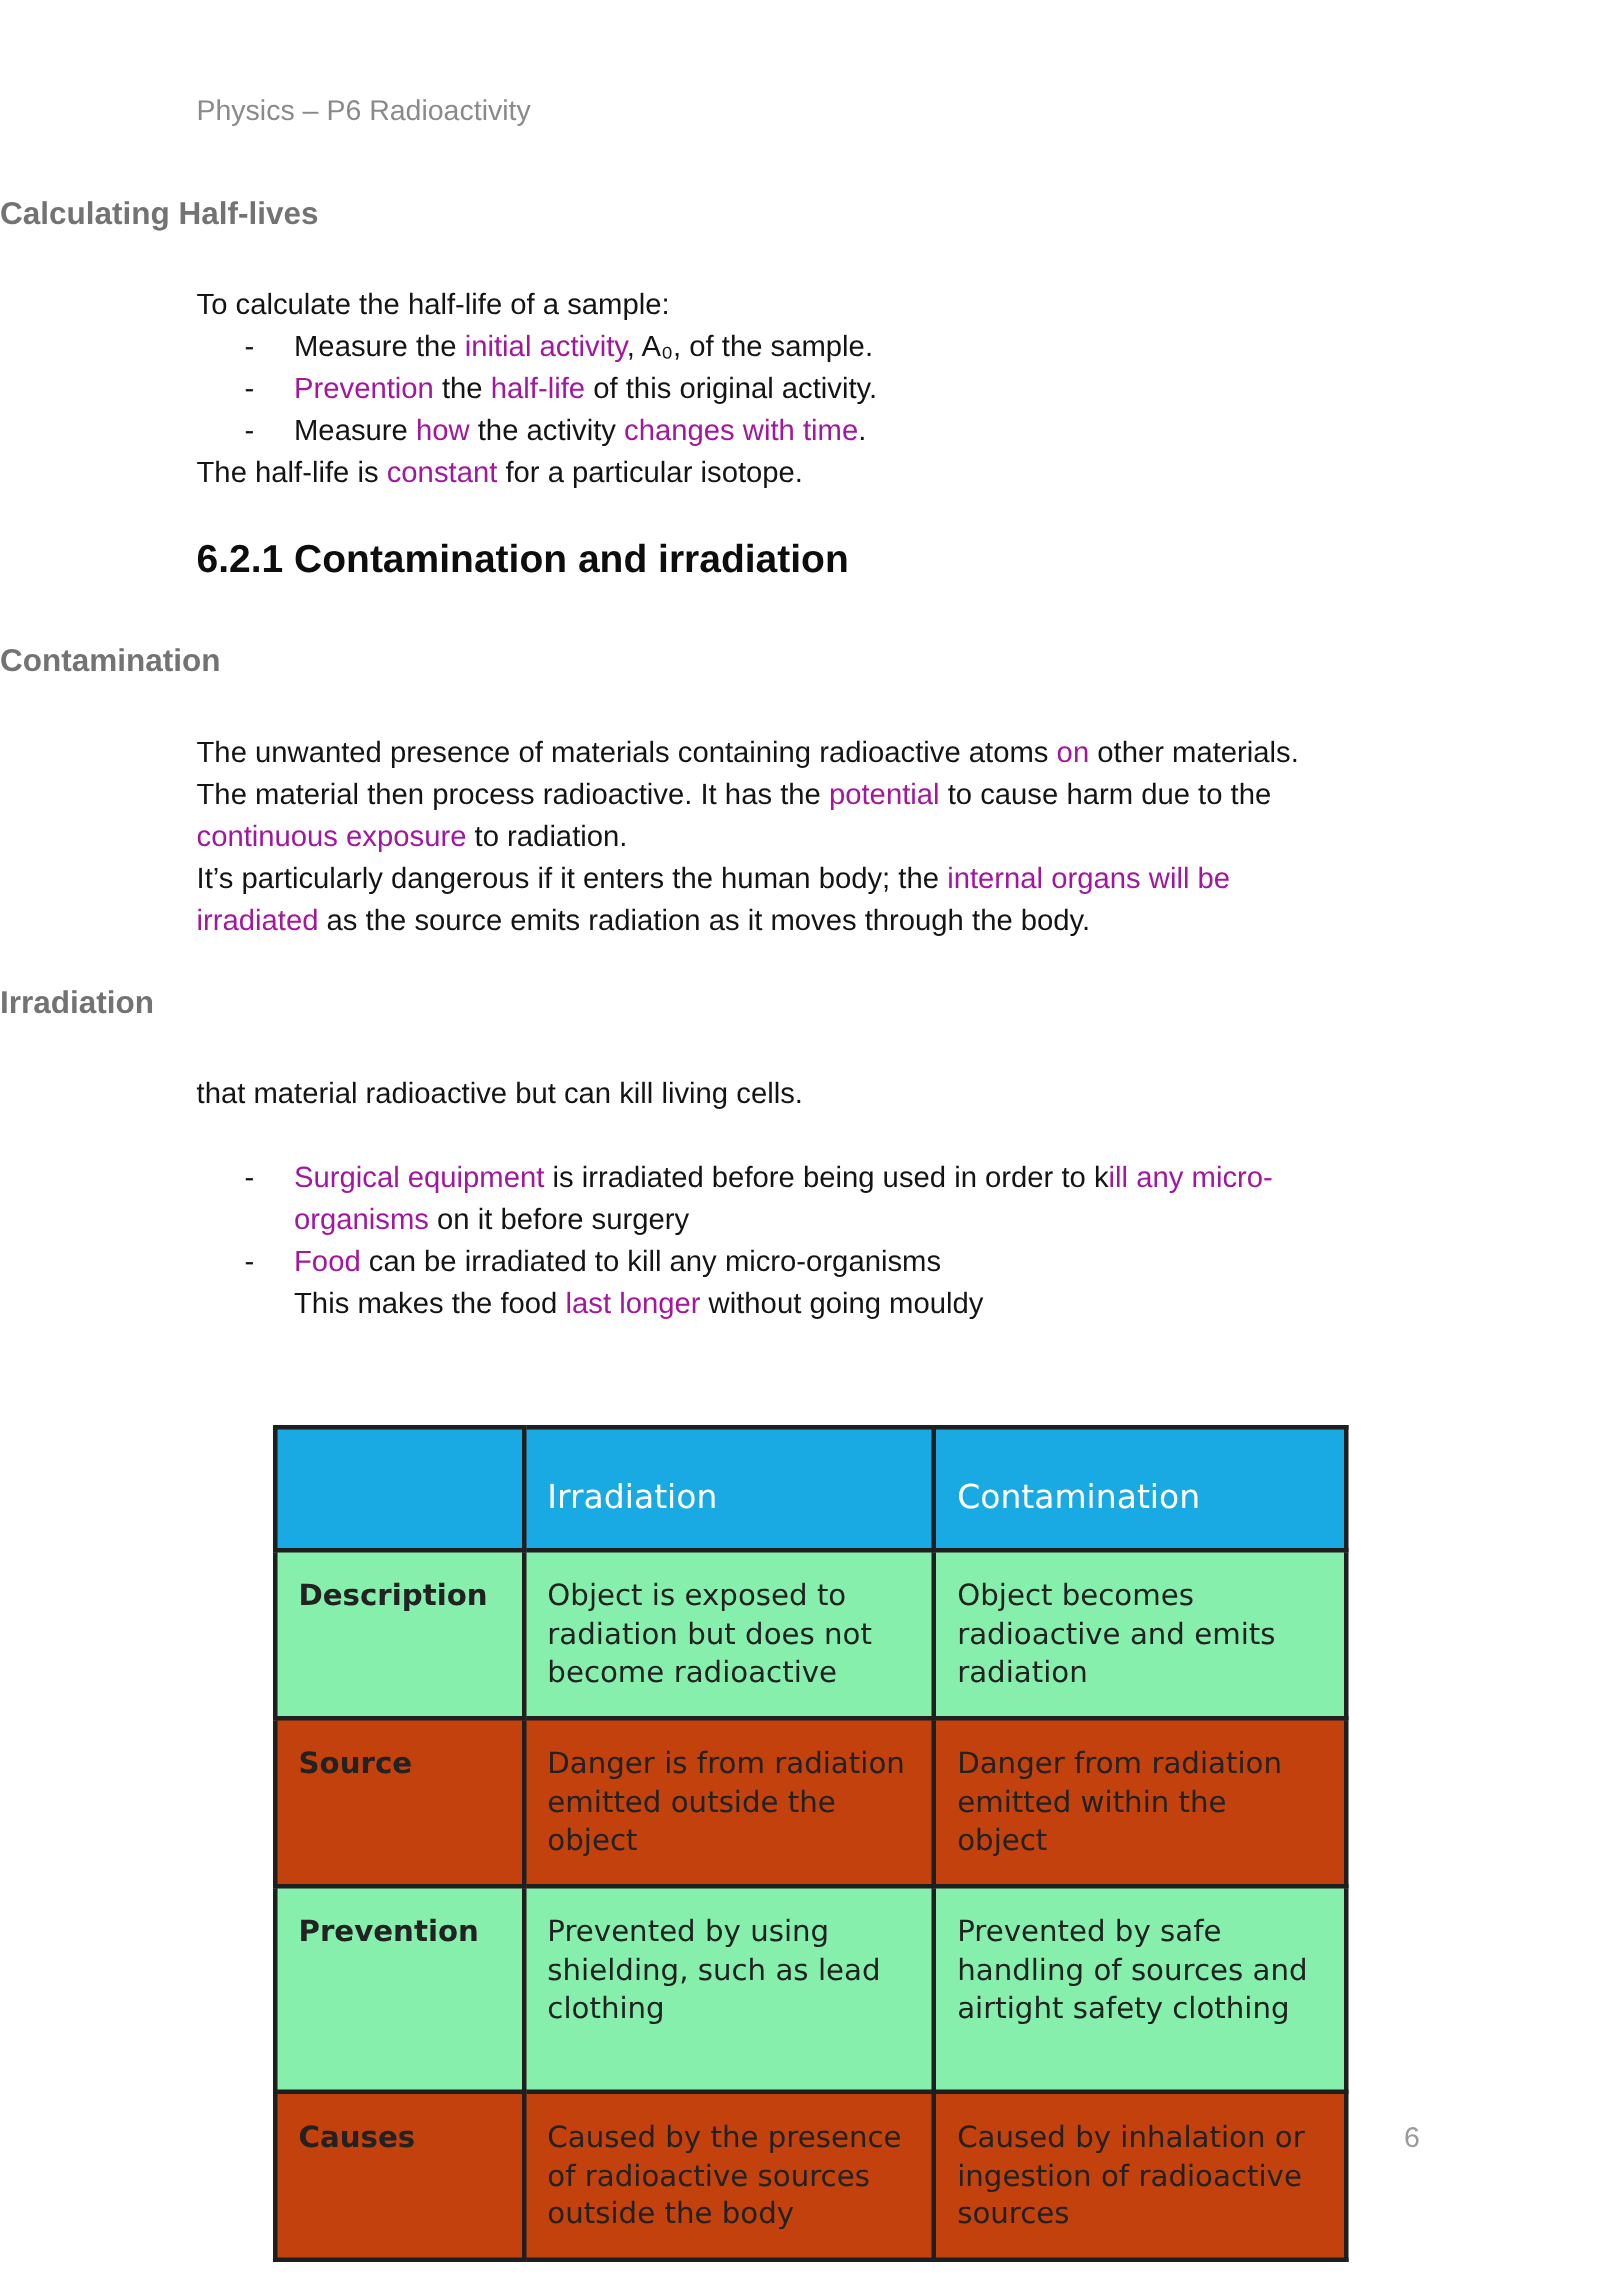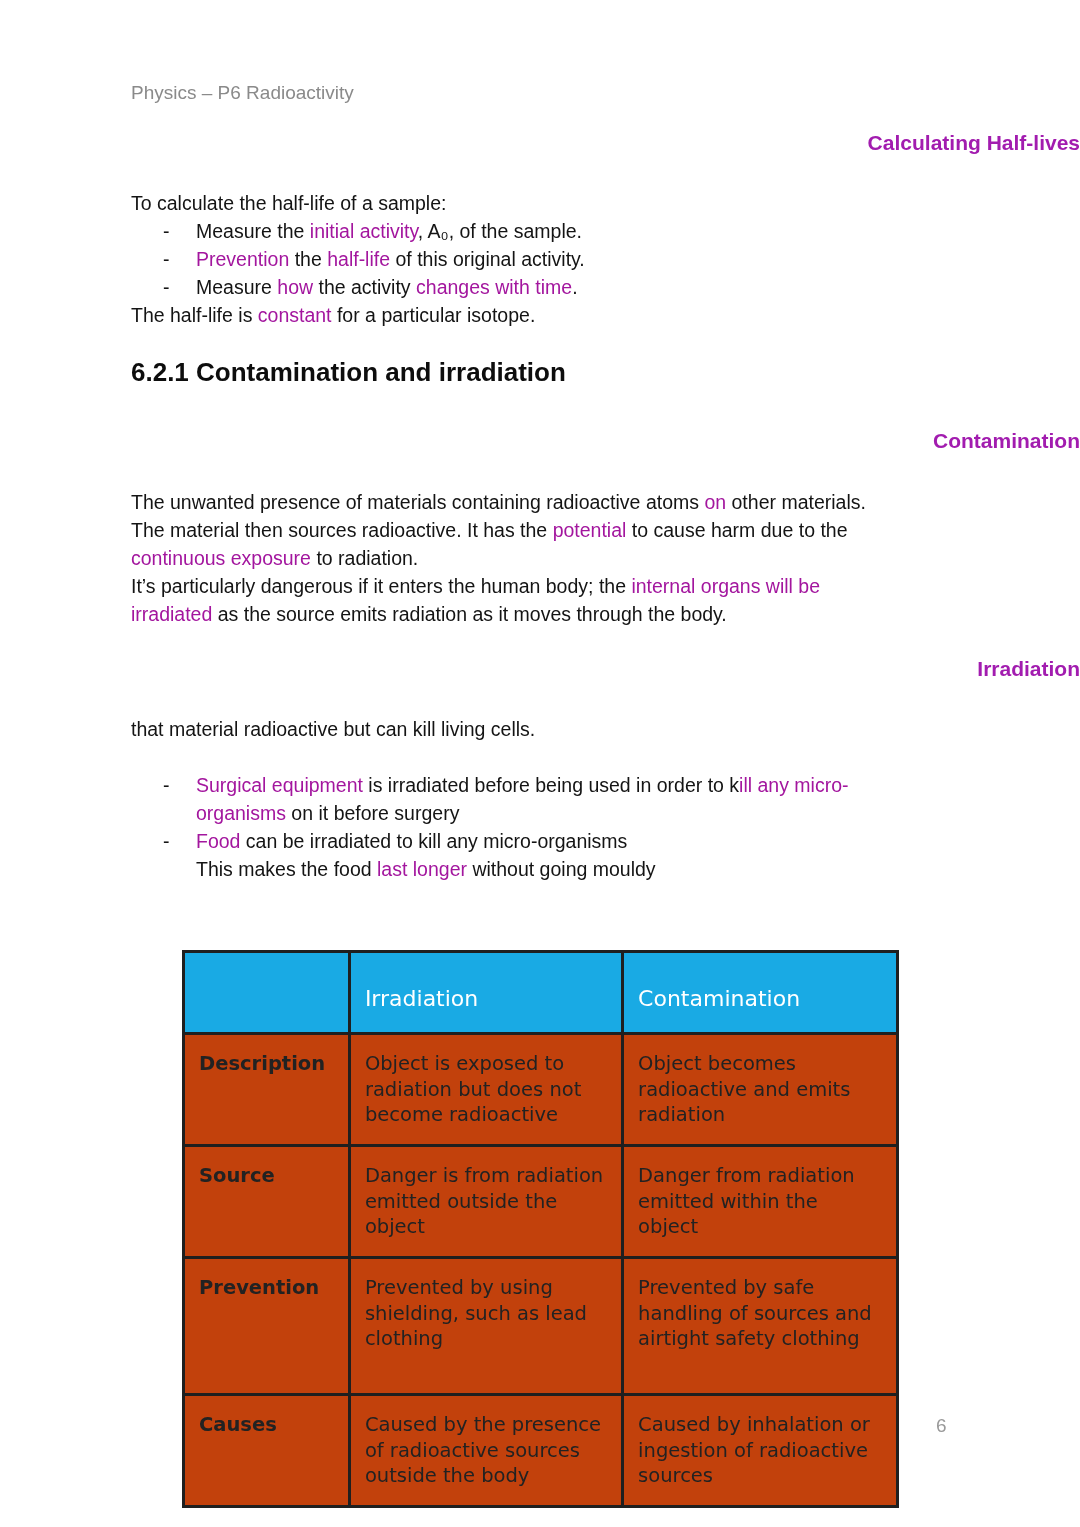--- a/index.html
+++ b/index.html
@@ -1,36 +1,36 @@
 <!DOCTYPE html>
 <html><head>
   <meta charset="utf-8">
   <style>
     html, body { margin: 0; padding: 0; background: #ffffff; }
     body { width: 1080px; height: 1527px; position: relative; overflow: hidden;
       font-family: "Liberation Sans", "DejaVu Sans", sans-serif; color: #111111; }
     .pos { position: absolute; }
-    .header { left: 131px; top: 64px; font-size: 19px; color: #8a8a8a; margin-top: 18px; }
-    .h-center { left: 0; width: 1080px; text-align: right; font-weight: bold; font-size: 21px; color: #a21caf; }
+    .header { left: 131px; top: 64px; font-size: 19px; color: #8a8a8a; }
+    .h-center { left: 0; width: 1080px; text-align: left; font-weight: bold; font-size: 21px; color: #737373; }
     .body-text { left: 131px; font-size: 19.5px; line-height: 28px; color: #141414; width: 820px; }
     .hl { color: #a3169e; }
     .h2 { left: 131px; top: 357px; font-weight: bold; font-size: 26px; color: #0d0d0d; }
     .bullet { position: relative; padding-left: 65px; }
     .bullet .dash { position: absolute; left: 32px; top: 0; }
     .page-num { left: 936px; top: 1415px; font-size: 19px; color: #9a9a9a; }
 
     table.cmp { position: absolute; left: 182px; top: 950px; width: 717px; border-collapse: collapse;
       font-family: "DejaVu Sans", sans-serif; font-size: 19.5px; line-height: 25.5px; color: #222; }
     table.cmp td, table.cmp th { border: 3px solid #1f1f1f; vertical-align: top; text-align: left; padding: 0 14px; }
     table.cmp th { background: #19aae4; color: #ffffff; font-weight: normal; font-size: 22px; height: 82px; vertical-align: middle; padding-top: 12px; box-sizing: border-box; }
     table.cmp td.label { font-weight: bold; width: 137px; }
     table.cmp col.c0 { width: 166px; }
     table.cmp col.c1 { width: 275px; }
     table.cmp col.c2 { width: 276px; }
-    tr.r-white td { background: #c2410c; }
+    tr.r-white td { background: #86efac; }
     tr.r-grey td { background: #c2410c; }
     tr.r1 td { height: 112px; padding-top: 16px; box-sizing: border-box; }
     tr.r2 td { height: 112px; padding-top: 16px; box-sizing: border-box; }
     tr.r3 td { height: 137px; padding-top: 16px; box-sizing: border-box; }
     tr.r4 td { height: 112px; padding-top: 16px; box-sizing: border-box; }
   </style>
 </head>
 <body>
 
 <div class="pos header">Physics – P6 Radioactivity</div>
@@ -55,21 +55,21 @@
     <span>The half-life is </span><span class="hl">constant</span><span> for a particular isotope.</span>
   </div>
 </div>
 
 <div class="pos h2">6.2.1 Contamination and irradiation</div>
 
 <div class="pos h-center" style="top:429px;">Contamination</div>
 
 <div class="pos body-text" style="top:488px;">
   <div><span>The unwanted presence of materials containing radioactive atoms </span><span class="hl">on</span><span> other materials.</span></div>
-  <div><span>The material then sources radioactive. It has the </span><span class="hl">potential</span><span> to cause harm due to the</span></div>
+  <div><span>The material then process radioactive. It has the </span><span class="hl">potential</span><span> to cause harm due to the</span></div>
   <div><span class="hl">continuous exposure</span><span> to radiation.</span></div>
   <div><span>It’s particularly dangerous if it enters the human body; the </span><span class="hl">internal organs will be</span></div>
   <div><span class="hl">irradiated</span><span> as the source emits radiation as it moves through the body.</span></div>
 </div>
 
 <div class="pos h-center" style="top:657px;">Irradiation</div>
 
 <div class="pos body-text" style="top:715px;">
   <div>that material radioactive but can kill living cells.</div>
   <div style="height:28px;"></div>

